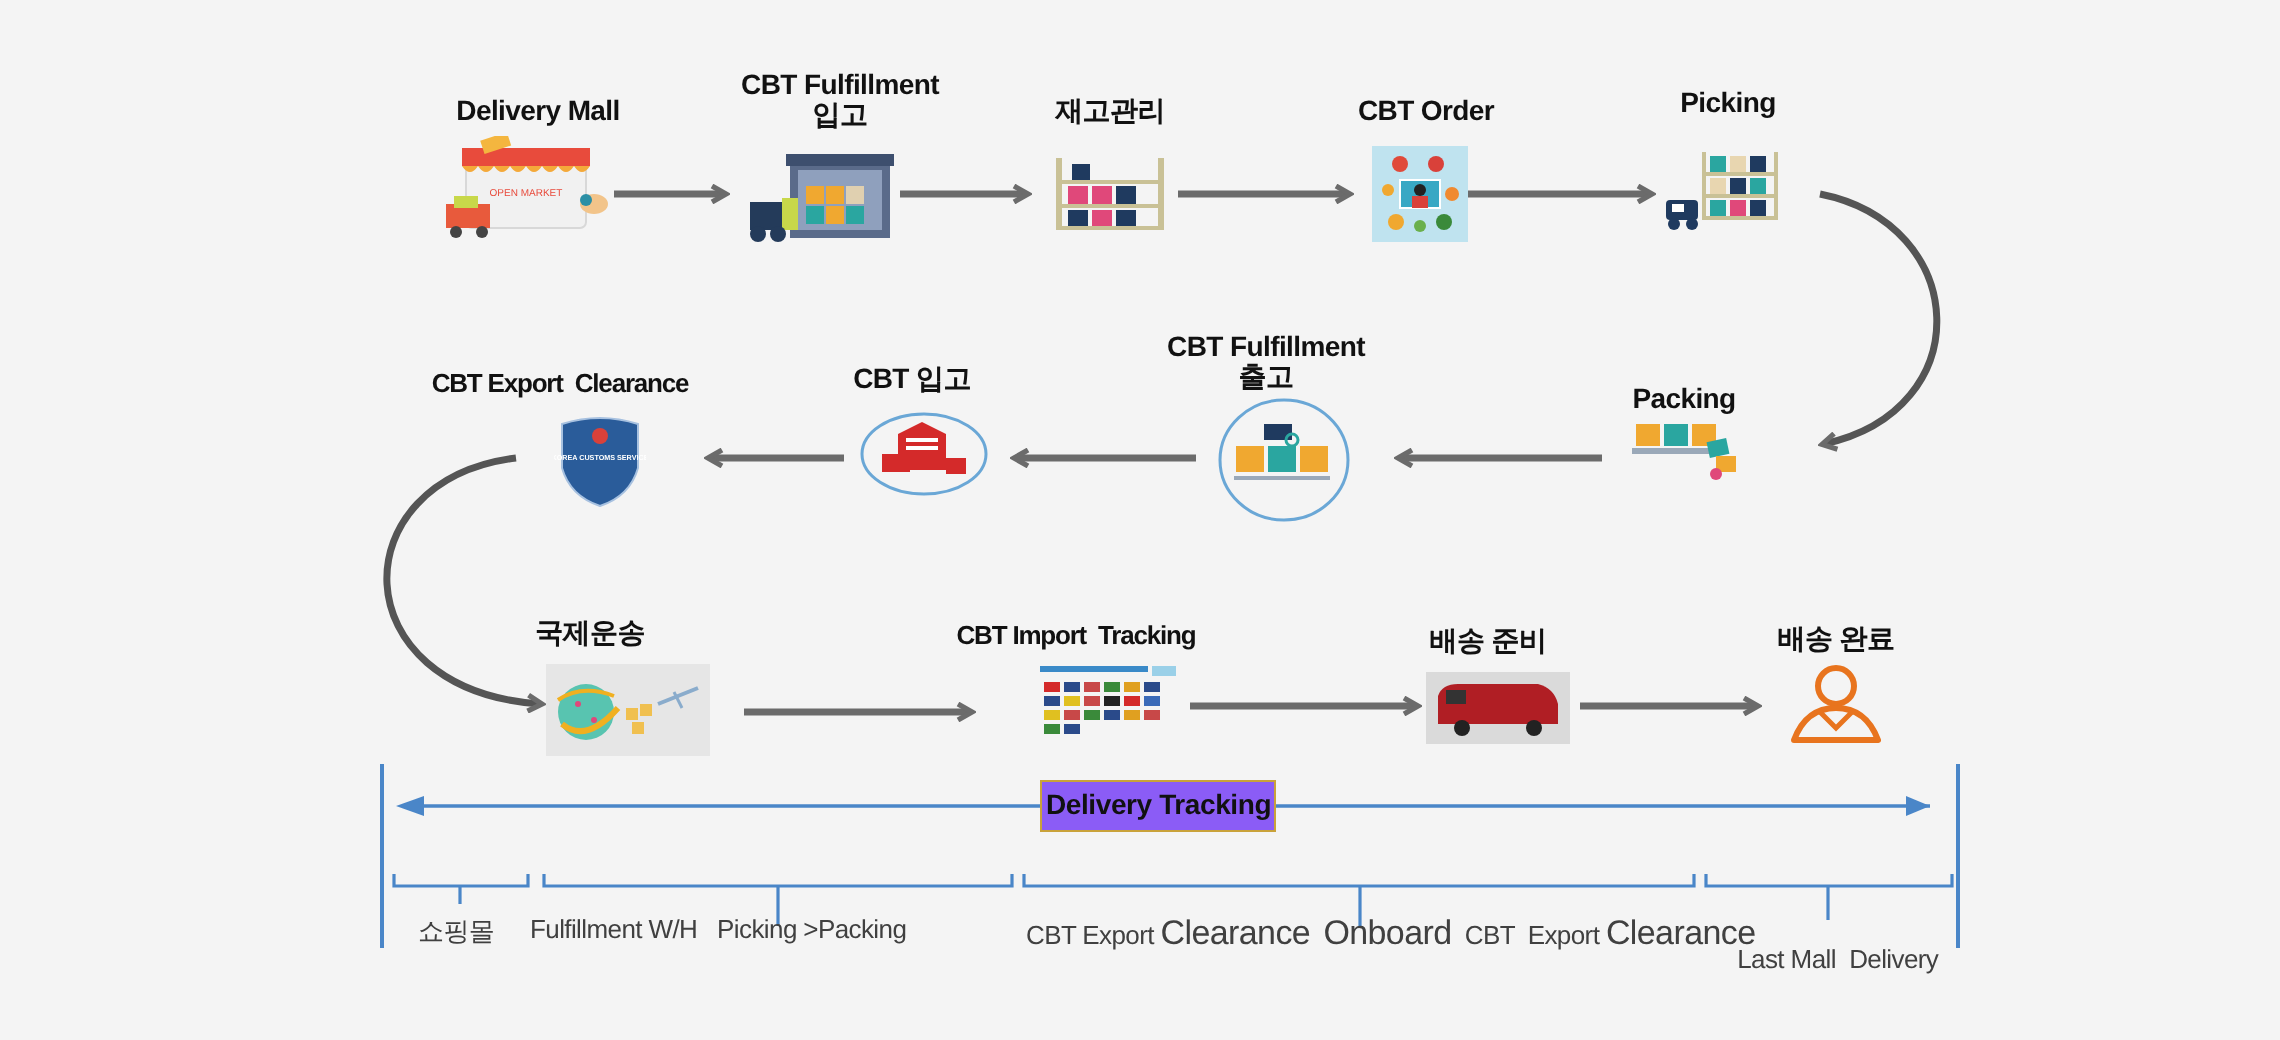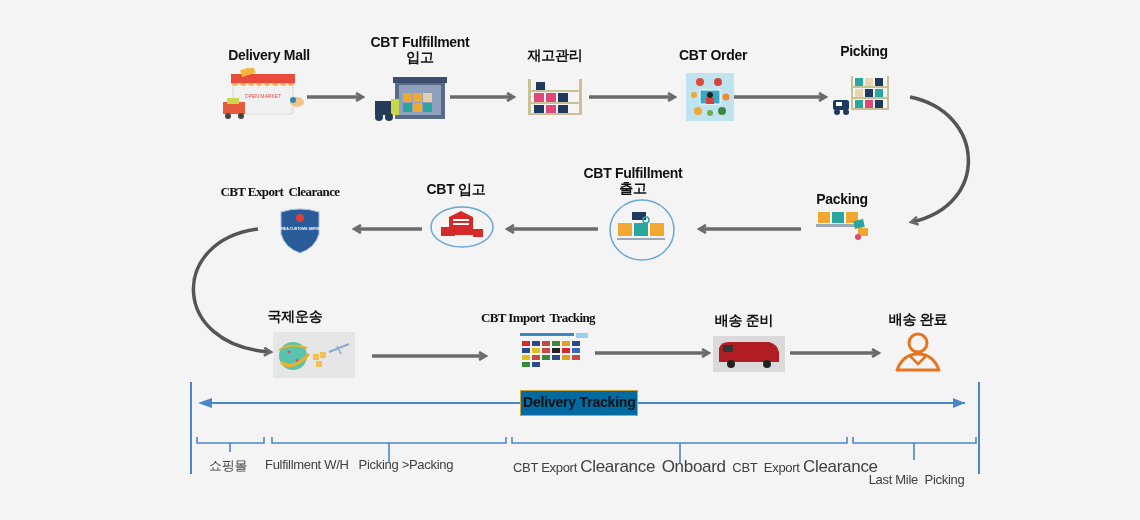--- a/index.html
+++ b/index.html
@@ -1,25 +1,25 @@
 <!DOCTYPE html>
 <html><head>
 <meta charset="utf-8">
 <style>
   html, body { margin: 0; padding: 0; }
   body { width: 1140px; height: 520px; background: #f4f4f4; position: relative; overflow: hidden;
          font-family: "Liberation Sans", "DejaVu Sans", sans-serif; }
   .lbl { position: absolute; font-weight: bold; font-size: 14px; color: #111; text-align: center;
          line-height: 15px; white-space: nowrap; transform: translateX(-50%); letter-spacing: -0.3px; }
-  .lbl.narrow { font-size: 13px; letter-spacing: -0.6px; font-family: Liberation Serif, serif; }
+  .lbl.narrow { font-size: 13px; letter-spacing: -0.6px; }
   .node { position: absolute; }
   svg.layer { position: absolute; left: 0; top: 0; }
   .seg { position: absolute; font-size: 13px; color: #404040; white-space: nowrap; letter-spacing: -0.3px; }
   .seg .small { font-size: 17px; }
-  .dt-box { position: absolute; left: 520px; top: 390px; width: 118px; height: 26px; background: #0369a1;
+  .dt-box { position: absolute; left: 520px; top: 390px; width: 118px; height: 26px; background: #8b5cf6;
             border: 1.5px solid #c9a23a; box-sizing: border-box; font-weight: bold; font-size: 14px;
             line-height: 23px; color: #111; padding-left: 2px; white-space: nowrap; letter-spacing: -0.2px; }
 </style>
 </head>
 <body>
 
 <svg class="layer" width="1140" height="520">
   <defs>
     <marker id="ah" markerWidth="10" markerHeight="10" refX="7" refY="5" orient="auto" markerUnits="userSpaceOnUse">
       <path d="M1,1 L8,5 L1,9" fill="none" stroke="#6b6b6b" stroke-width="2.6"></path>
@@ -248,14 +248,14 @@
 </svg>
 
 <div class="dt-box">Delivery Tracking</div>
 
 <div class="seg" style="left:209px;top:457px">
   <span>쇼핑몰</span>
 </div>
 <div class="seg" style="left:265px;top:457px;white-space:pre"><span>Fulfillment W/H</span><span>   Picking &gt;Packing</span></div>
 <div class="seg" style="left:513px;top:457px;white-space:pre"><span>CBT Export </span><span class="small">Clearance</span><span>  </span><span class="small">Onboard</span><span>  CBT  Export </span><span class="small">Clearance</span></div>
 <div class="seg" style="left:862px;top:457px;white-space:pre">
-  <span>Last Mile  Picking</span>
+  <span>Last Mall  Delivery</span>
 </div>
 
 </body></html>

